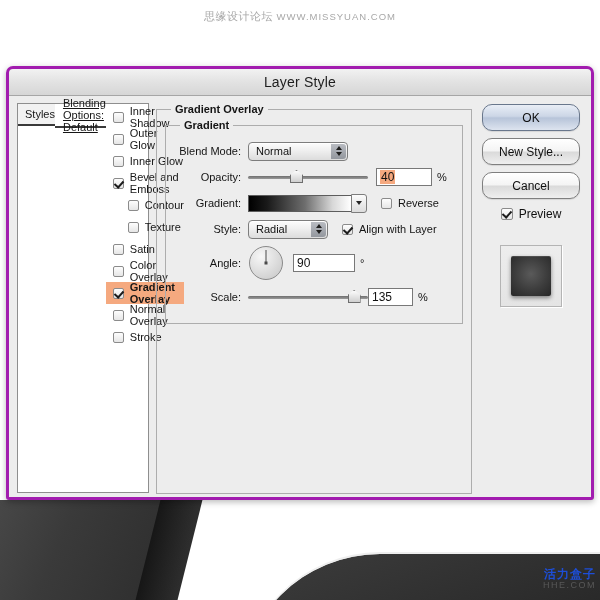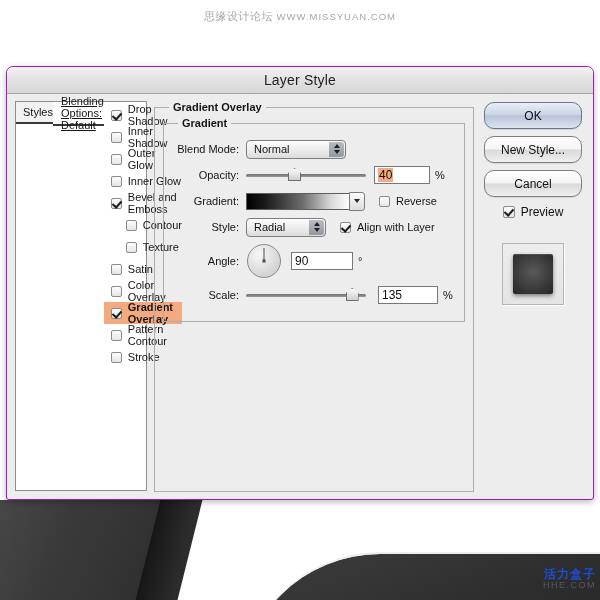--- a/index.html
+++ b/index.html
@@ -92,21 +92,21 @@
     letter-spacing: 1.5px;
     white-space: nowrap;
   }
 
   
   .dialog {
     position: absolute;
     left: 6px; top: 66px;
     width: 588px; height: 434px;
     background: #ededed;
-    border: 1px solid #a21caf;
+    border: 3px solid #a21caf;
     border-radius: 7px 7px 3px 3px;
     box-shadow: 0 2px 6px rgba(0,0,0,0.28);
   }
   .titlebar {
     height: 27px;
     border-radius: 6px 6px 0 0;
     background: linear-gradient(180deg, #f2f2f2 0%, #e2e2e2 50%, #d6d6d6 100%);
     border-bottom: 1px solid #a6a6a6;
     display: flex; align-items: center; justify-content: center;
   }
@@ -291,21 +291,21 @@
     display: flex; align-items: center;
     padding: 0 3px;
     margin-left: 8px;
   }
   .numfield .sel {
     background: #f5a97f;
     padding: 0 1px;
   }
   .num-opacity { width: 56px; }
   .num-angle  { width: 62px; margin-left: 10px; }
-  .num-scale  { width: 60px; margin-left: 12px; }
+  .num-scale  { width: 45px; margin-left: 0; }
   .unit {
     font-size: 11px;
     color: #141414;
     margin-left: 5px;
   }
 
   
   .grad-wrap {
     display: flex; align-items: center;
   }
@@ -437,24 +437,20 @@
 
       <div class="styles-panel">
         <div class="styles-header">
           <span>Styles</span>
         </div>
         <div class="blending-row">
           <span>Blending Options: Default</span>
         </div>
         <div class="fx-list" id="fx-list">
             <div class="fx-item">
-              <span class="cb checked"></span>
-              <span>Drop Shadow</span>
-            </div>
-            <div class="fx-item">
               <span class="cb"></span>
               <span>Inner Shadow</span>
             </div>
             <div class="fx-item">
               <span class="cb"></span>
               <span>Outer Glow</span>
             </div>
             <div class="fx-item">
               <span class="cb"></span>
               <span>Inner Glow</span>
@@ -478,21 +474,21 @@
             <div class="fx-item">
               <span class="cb"></span>
               <span>Color Overlay</span>
             </div>
             <div class="fx-item selected">
               <span class="cb checked"></span>
               <span>Gradient Overlay</span>
             </div>
             <div class="fx-item">
               <span class="cb"></span>
-              <span>Pattern Contour</span>
+              <span>Normal Overlay</span>
             </div>
             <div class="fx-item">
               <span class="cb"></span>
               <span>Stroke</span>
             </div>
           </div>
       </div>
 
       <div class="main-panel">
         <fieldset class="fs-outer">

